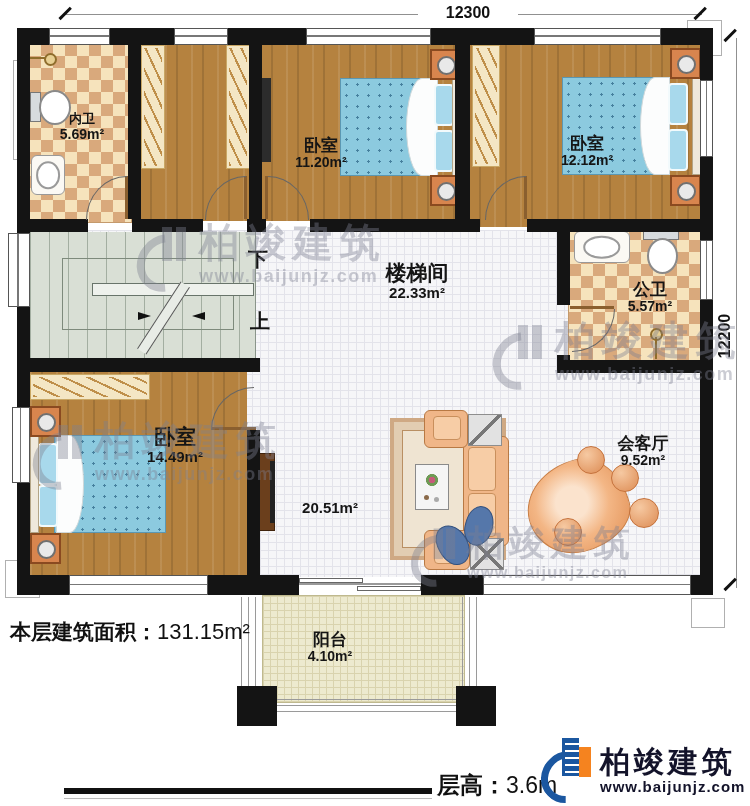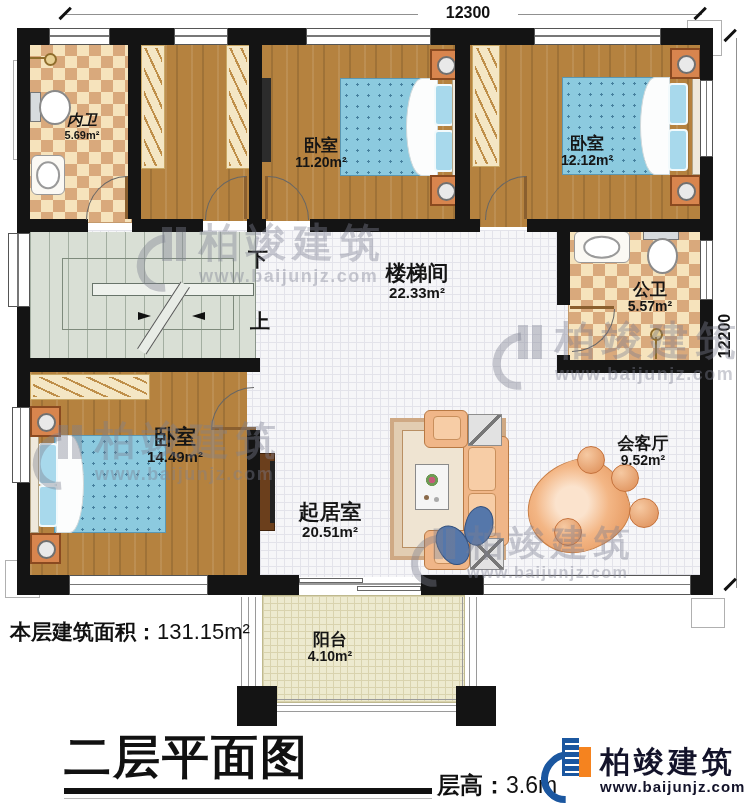--- a/index.html
+++ b/index.html
@@ -27,21 +27,21 @@
       background-image:linear-gradient(#d9d3ae 1px,transparent 1px),linear-gradient(90deg,#d9d3ae 1px,transparent 1px);
       background-size:7px 7px;border:1px solid #bfb98e;}
   
   .arc-tl{position:absolute;border-top:1.5px solid #666;border-left:1.5px solid #666;border-top-left-radius:100% 100%;}
   .arc-tr{position:absolute;border-top:1.5px solid #666;border-right:1.5px solid #666;border-top-right-radius:100% 100%;}
   .arc-br{position:absolute;border-bottom:1.5px solid #666;border-right:1.5px solid #666;border-bottom-right-radius:100% 100%;}
   .leaf{position:absolute;background:#8a5f2f;}
   
   .rlabel{position:absolute;text-align:center;font-weight:bold;color:#151515;line-height:1.12;}
   .rlabel .rarea{font-weight:bold;}
-  .ls .rname{font-size:15px;font-style:italic;} .ls .rarea{font-size:11px;}
+  .ls .rname{font-size:13px;} .ls .rarea{font-size:14px;}
   .lm .rname{font-size:17px;} .lm .rarea{font-size:14px;}
   .ll .rname{font-size:21px;} .ll .rarea{font-size:15px;}
   
   .nstand{position:absolute;background:#d8854e;border:2px solid #8a4a20;}
   .nstand::after{content:'';position:absolute;left:50%;top:50%;width:15px;height:15px;margin:-9px 0 0 -9px;
       border-radius:50%;background:#e9e9e9;border:2px solid #707070;}
   .bed{position:absolute;}
   .mattress{position:absolute;background:#8ccadf;border:1px solid #5b97b2;
       background-image:radial-gradient(#46809e 1px,transparent 1.4px);background-size:11px 11px;}
   .sheet{position:absolute;background:#fcfdfd;border:1px solid #cfd8da;}
@@ -295,21 +295,20 @@
   </div>
   <div class="rlabel ll" style="left:357px;top:261px;width:120px;">
     <div class="rname">楼梯间</div>
     <div class="rarea">22.33m²</div>
   </div>
   <div class="rlabel ll" style="left:115px;top:425px;width:120px;">
     <div class="rname">卧室</div>
     <div class="rarea">14.49m²</div>
   </div>
   <div class="rlabel ll" style="left:270px;top:500px;width:120px;">
-    <div class="rname">起居室</div>
     <div class="rarea">20.51m²</div>
   </div>
   <div class="rlabel lm" style="left:583px;top:434px;width:120px;">
     <div class="rname">会客厅</div>
     <div class="rarea">9.52m²</div>
   </div>
   <div class="rlabel lm" style="left:270px;top:630px;width:120px;">
     <div class="rname">阳台</div>
     <div class="rarea">4.10m²</div>
   </div>
@@ -339,21 +338,20 @@
     <div class="wm-logo"></div>
     <div>
         <div class="wm-name">柏竣建筑</div>
          <div class="wm-site">www.baijunjz.com</div>
       </div>
   </div>
 
   <div class="f-area">
     <span>本层建筑面积：</span><span class="val">131.15m²</span>
   </div>
-  <div class="f-title">二层平面图</div>
   <div class="rule-thick"></div>
   <div class="rule-thin"></div>
   <div class="f-height">
     <span>层高：</span><span class="val">3.6m</span>
   </div>
   <div class="logo-icon">
     <div class="logo-swoosh"></div>
     <div class="logo-b1"></div>
     <div class="logo-b2"></div>
   </div>

